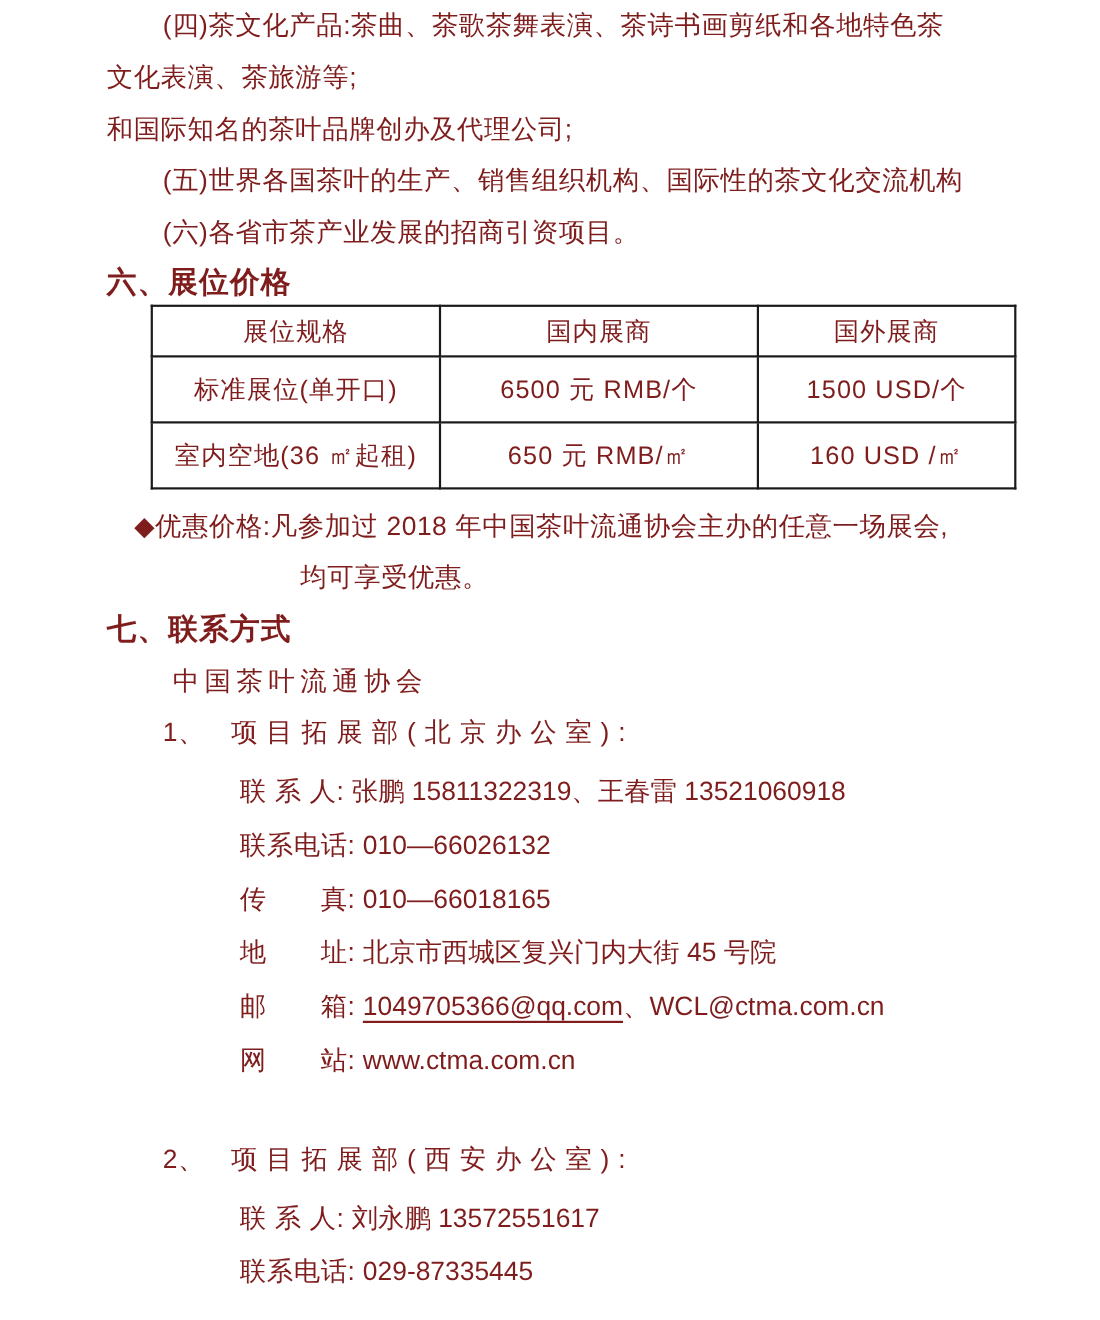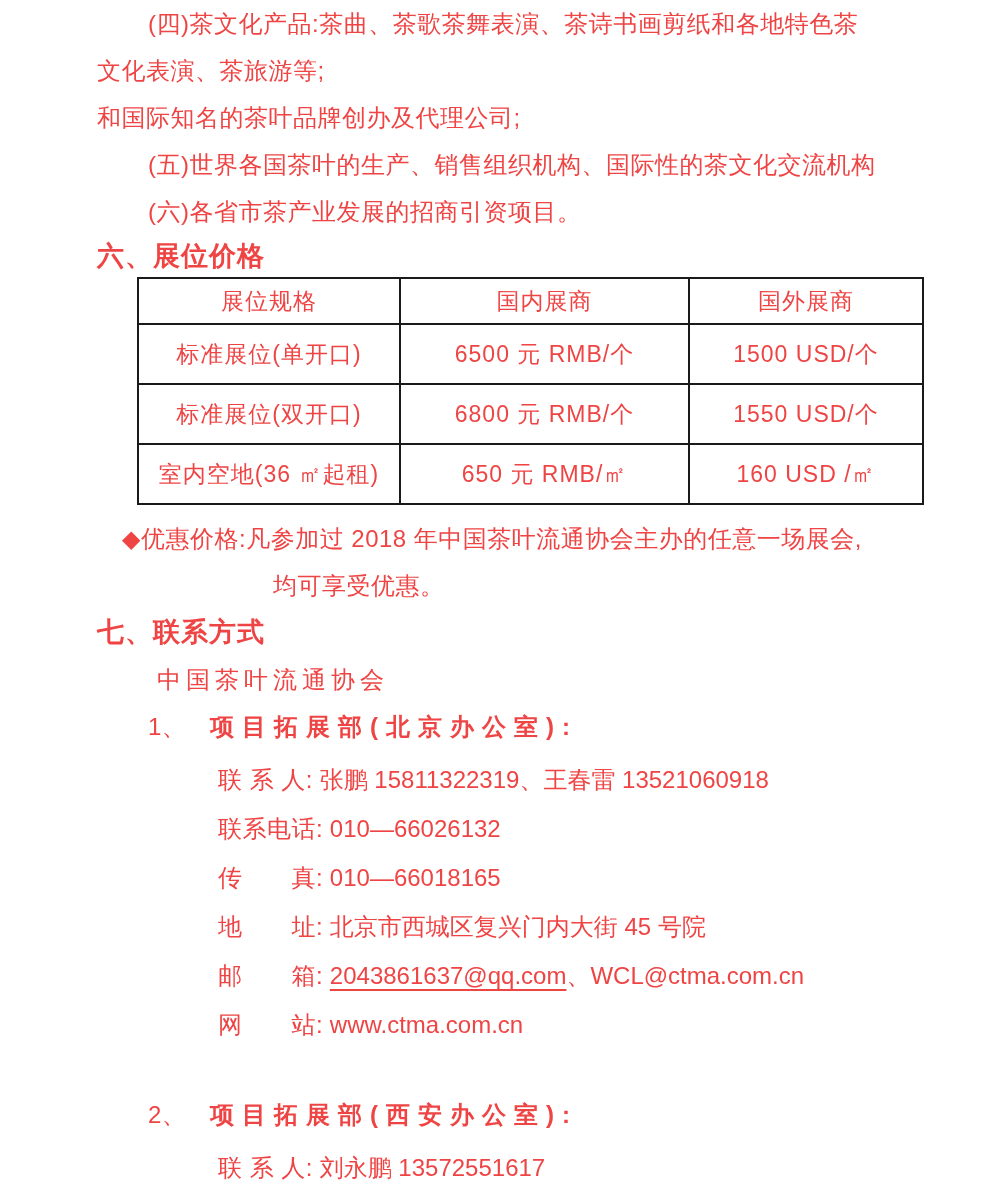--- a/index.html
+++ b/index.html
@@ -2,21 +2,21 @@
 <html><head>
 <meta charset="utf-8">
 <style>
   * { margin: 0; padding: 0; box-sizing: border-box; }
   html, body { background: #ffffff; }
   .page {
     position: relative;
     width: 1000px;
     height: 1200px;
     background: #ffffff;
-    color: #ef4444;
+    color: #7f1d1d;
     overflow: hidden;
     padding: 0 40px 0 97px;
     font-family: "Liberation Sans", "DejaVu Sans", serif;
   }
   .body-line {
     font-size: 24px;
     line-height: 47px;
     white-space: nowrap;
     letter-spacing: 0.5px;
   }
@@ -47,21 +47,21 @@
   .col-spec  { width: 262px; }
   .col-dom   { width: 289px; }
   .col-for   { width: 234px; }
   tr.hdr-row td { height: 46px; }
   tr.data-row td { height: 60px; }
   .promo-line1 { padding-left: 25px; margin-top: 10px; }
   .promo-line2 { padding-left: 176px; }
   .org-line { padding-left: 60px; letter-spacing: 5px; }
   .office-line { padding-left: 51px; }
   .office-num { display: inline-block; width: 62px; }
-  .office-title { letter-spacing: 8px; font-weight: bold; }
+  .office-title { letter-spacing: 8px; }
   .contact-block { margin-top: 5px; }
   .contact-line {
     font-size: 24px;
     line-height: 49px;
     padding-left: 121px;
     white-space: nowrap;
   }
   .contact-label { letter-spacing: 0.5px; }
   .office2-gap { margin-top: 42px; }
   .email-link {
@@ -89,25 +89,20 @@
       <td class="col-spec">展位规格</td>
       <td class="col-dom">国内展商</td>
       <td class="col-for">国外展商</td>
     </tr>
     <tr class="data-row">
       <td>标准展位(单开口)</td>
       <td>6500 元 RMB/个</td>
       <td>1500 USD/个</td>
     </tr>
     <tr class="data-row">
-      <td>标准展位(双开口)</td>
-      <td>6800 元 RMB/个</td>
-      <td>1550 USD/个</td>
-    </tr>
-    <tr class="data-row">
       <td>室内空地(36 ㎡起租)</td>
       <td>650 元 RMB/㎡</td>
       <td>160 USD /㎡</td>
     </tr>
   </tbody>
     </table>
 
   <div class="body-line promo-line1">◆优惠价格:凡参加过 2018 年中国茶叶流通协会主办的任意一场展会,</div>
   <div class="body-line promo-line2">均可享受优惠。</div>
 
@@ -131,21 +126,21 @@
     <div class="contact-line">
       <span class="contact-label">传　　真:</span>
       <span>010—66018165</span>
     </div>
     <div class="contact-line">
       <span class="contact-label">地　　址:</span>
       <span>北京市西城区复兴门内大街 45 号院</span>
     </div>
     <div class="contact-line">
       <span class="contact-label">邮　　箱:</span>
-      <span class="email-link">2043861637@qq.com</span><span>、WCL@ctma.com.cn</span>
+      <span class="email-link">1049705366@qq.com</span><span>、WCL@ctma.com.cn</span>
     </div>
     <div class="contact-line">
       <span class="contact-label">网　　站:</span>
       <span>www.ctma.com.cn</span>
     </div>
   </div>
 
   <div class="body-line office-line office2-gap">
     <span class="office-num">2、</span><span class="office-title">项目拓展部(西安办公室):</span>
   </div>

